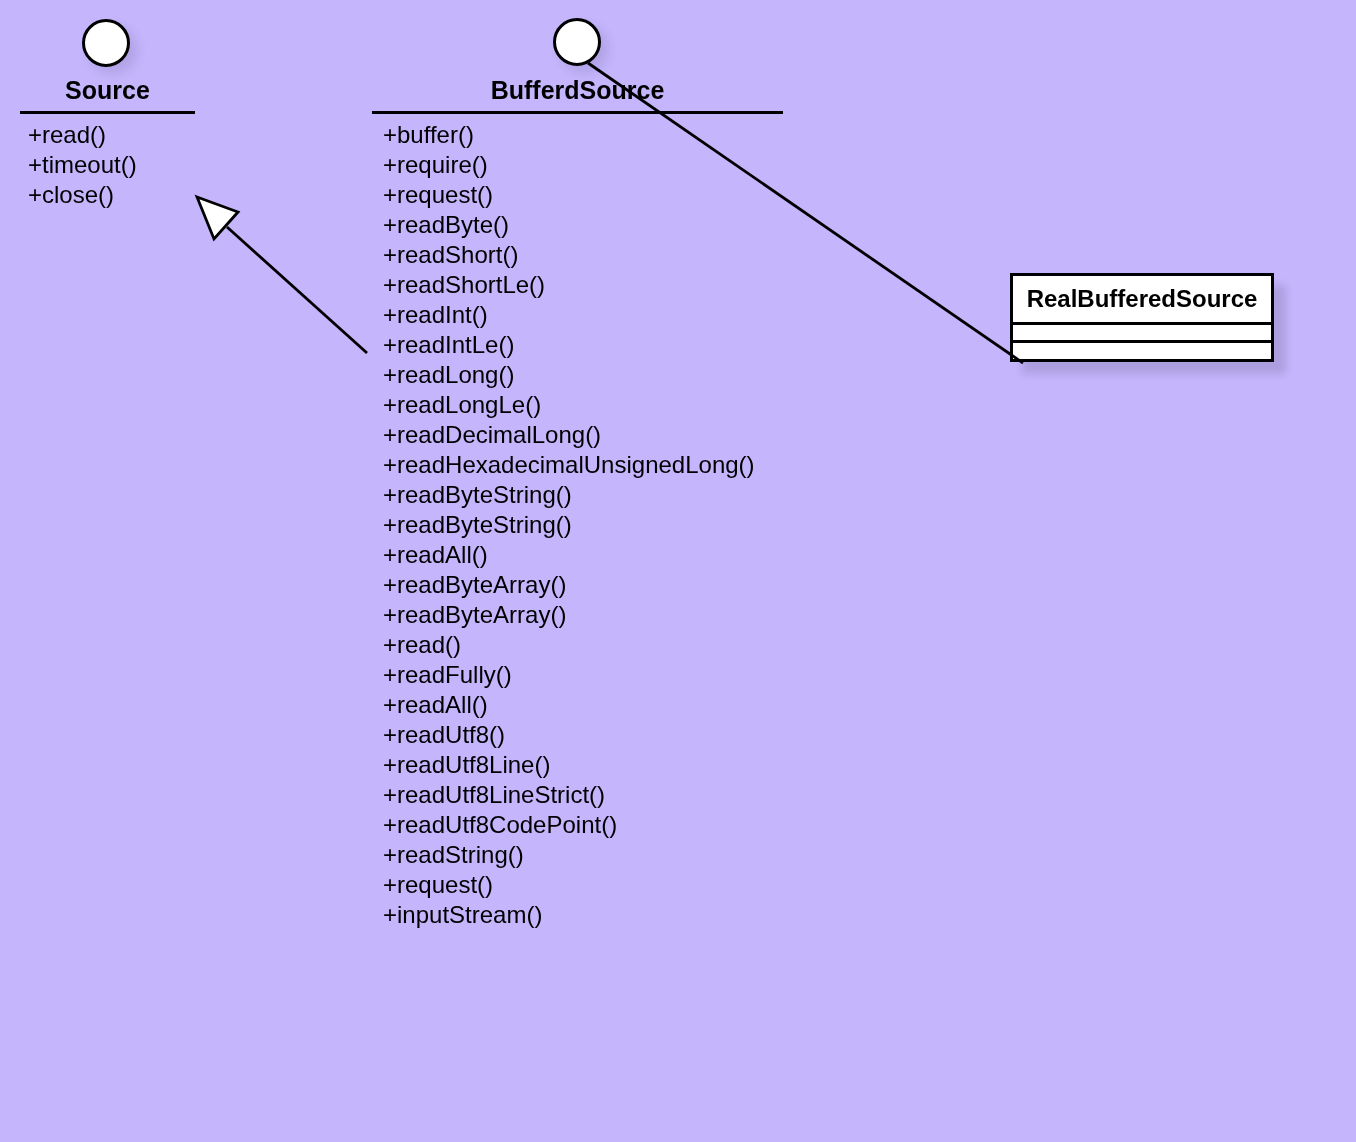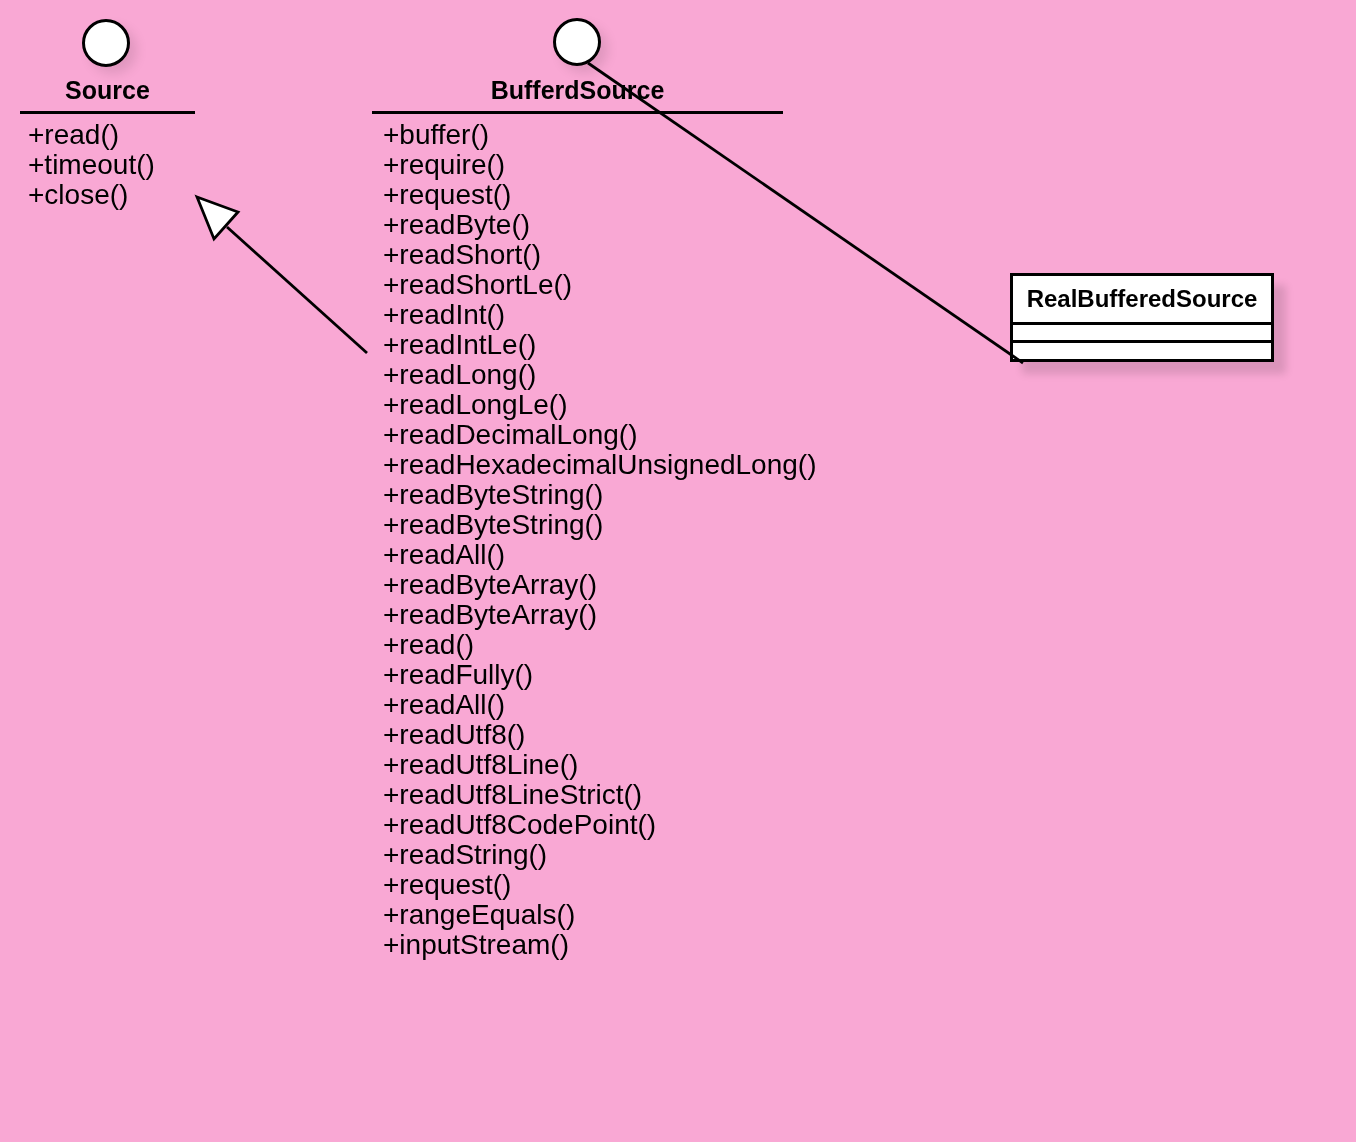--- a/index.html
+++ b/index.html
@@ -4,21 +4,21 @@
 <style>
   html, body {
     margin: 0;
     padding: 0;
     background: #ffffff;
   }
   .canvas {
     position: relative;
     width: 1356px;
     height: 1142px;
-    background: #f9a8d4;
+    background: #c4b5fd;
     font-family: "Liberation Sans", sans-serif;
     color: #000000;
     overflow: hidden;
   }
   .connector-layer {
     position: absolute;
     left: 0; top: 0;
     width: 1356px;
     height: 1142px;
     z-index: 5;
@@ -55,21 +55,21 @@
     height: 3px;
     background: #000000;
     z-index: 2;
   }
   .underline-source  { left: 20px;  width: 175px; }
   .underline-bufferd { left: 372px; width: 411px; }
 
   .method-list {
     position: absolute;
     top: 120px;
-    font-size: 28px;
+    font-size: 24px;
     line-height: 30px;
     white-space: nowrap;
     z-index: 2;
   }
   .methods-source  { left: 28px; }
   .methods-bufferd { left: 383px; }
 
   .class-box {
     position: absolute;
     left: 1010px;
@@ -147,21 +147,20 @@
       <div class="method-item">+readByteArray()</div>
       <div class="method-item">+read()</div>
       <div class="method-item">+readFully()</div>
       <div class="method-item">+readAll()</div>
       <div class="method-item">+readUtf8()</div>
       <div class="method-item">+readUtf8Line()</div>
       <div class="method-item">+readUtf8LineStrict()</div>
       <div class="method-item">+readUtf8CodePoint()</div>
       <div class="method-item">+readString()</div>
       <div class="method-item">+request()</div>
-      <div class="method-item">+rangeEquals()</div>
       <div class="method-item">+inputStream()</div>
     </div>
 
   <div class="class-box">
     <div class="class-name-row">RealBufferedSource</div>
     <div class="class-attr-row"></div>
     <div class="class-method-row"></div>
   </div>
 
 </div>

